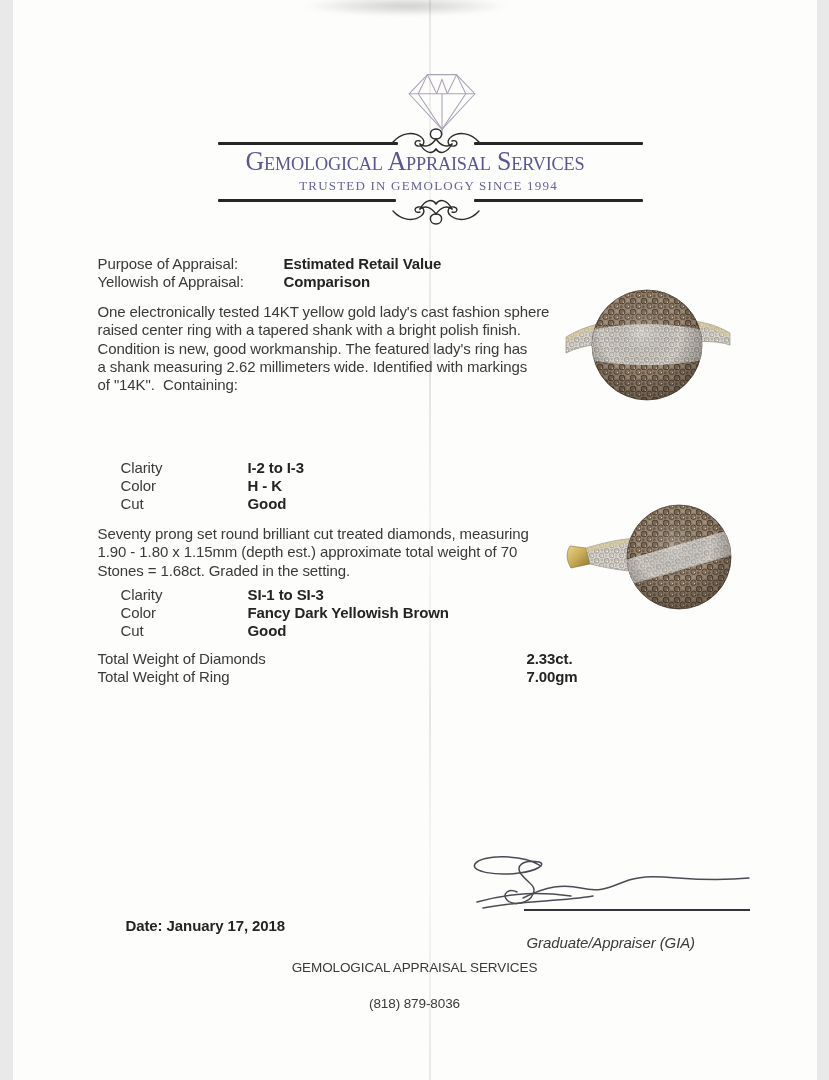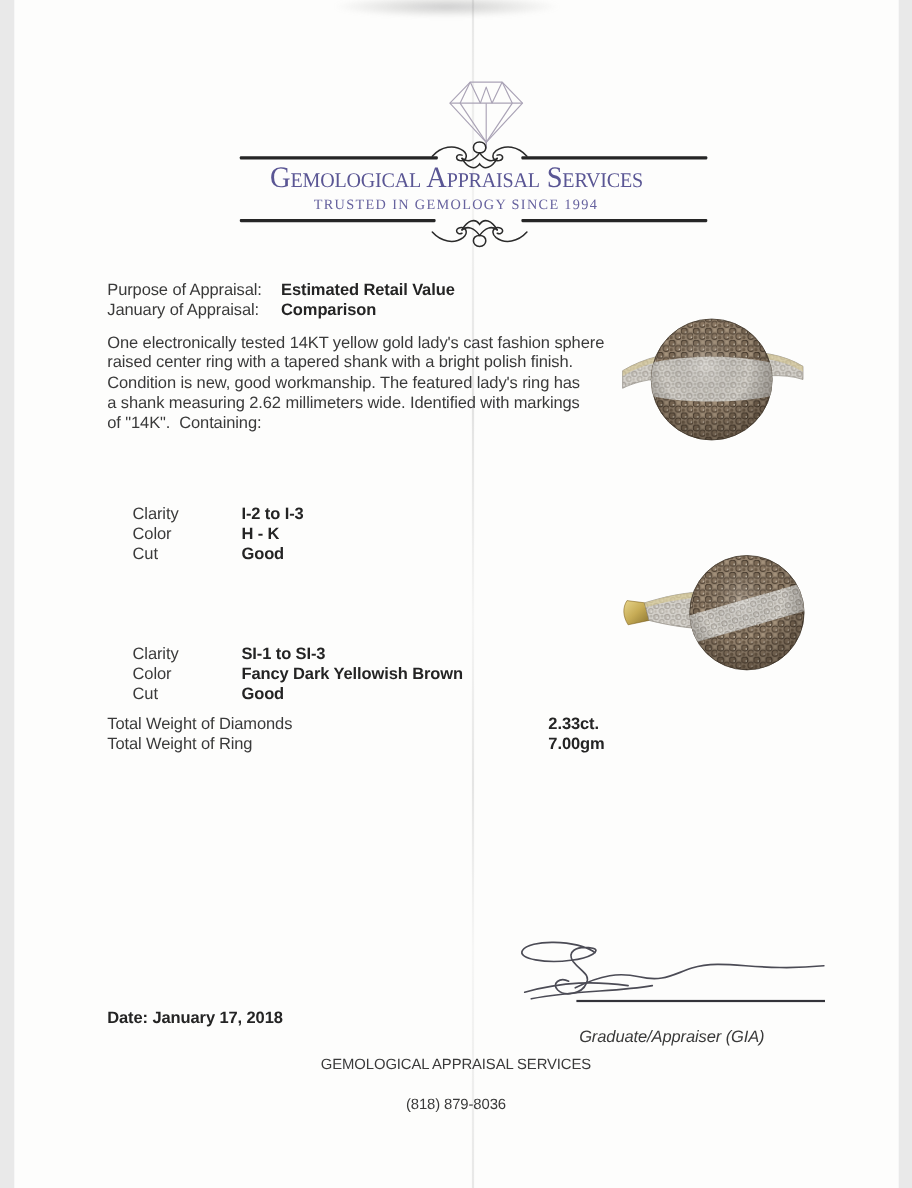--- a/index.html
+++ b/index.html
@@ -36,25 +36,26 @@
     position:absolute;left:0;top:146px;width:100%;text-align:center;
     font-family:"Liberation Serif",serif;font-variant:small-caps;
     font-size:27px;letter-spacing:-.2px;color:var(--header-purple,#5a5694);
     transform:scaleX(.96);white-space:nowrap;
   }
   .brand-tagline{
     position:absolute;left:0;top:178px;width:100%;text-align:center;
     font-family:"Liberation Serif",serif;
     font-size:13px;letter-spacing:1.2px;color:var(--header-purple-light,#66629e);
     white-space:nowrap;
+    padding-left:14px;
   }
   
   .txt{position:absolute;font-size:15px;line-height:18.3px;letter-spacing:-.1px;}
   .pre{white-space:pre-wrap;}
-  .b{font-weight:bold;color:#242424;}
+  .b{font-weight:bold;color:#242424;margin-left:28px;}
   .it{font-style:italic;}
   .field-label{left:85px;}
   .field-value{left:243px;}
   .spec-label{left:108px;}
   .spec-value{left:207px;}
   
   .sig-svg{position:absolute;left:450px;top:852px;width:290px;height:60px;}
   .sig-line{position:absolute;left:511px;top:909px;width:226px;height:2px;background:#33333a;}
   .footer-line{position:absolute;left:0;width:100%;text-align:center;font-size:13.5px;letter-spacing:-.1px;}
   
@@ -107,36 +108,39 @@
       <path d="M46,14 C41,21 35,23 30,19"></path>
       <path d="M46,14 C51,21 57,23 62,19"></path>
       <path d="M3,17 C11,8 23,6 31,12 C36,16 34,22 28,21 C23,20 25,14 30,16"></path>
       <path d="M89,17 C81,8 69,6 61,12 C56,16 58,22 64,21 C69,20 67,14 62,16"></path>
       <path d="M30,19 C35,28 42,30 46,24 C50,30 57,28 62,19"></path>
     </g>
   </svg>
 
   <div class="txt field-label" style="top:255px">Purpose of Appraisal:</div>
   <div class="txt field-value b" style="top:255px">Estimated Retail Value</div>
-  <div class="txt field-label" style="top:273px">January of Appraisal:</div>
+  <div class="txt field-label" style="top:273px">Yellowish of Appraisal:</div>
   <div class="txt field-value b" style="top:273px">Comparison</div>
 
   <div class="txt pre" style="left:85px;top:303px">One electronically tested 14KT yellow gold lady's cast fashion sphere
 raised center ring with a tapered shank with a bright polish finish.
 Condition is new, good workmanship. The featured lady's ring has
 a shank measuring 2.62 millimeters wide. Identified with markings
 of "14K".  Containing:</div>
 
   <div class="txt spec-label" style="top:459px">Clarity</div>
   <div class="txt spec-value b" style="top:459px">I-2 to I-3</div>
   <div class="txt spec-label" style="top:477px">Color</div>
   <div class="txt spec-value b" style="top:477px">H - K</div>
   <div class="txt spec-label" style="top:495px">Cut</div>
   <div class="txt spec-value b" style="top:495px">Good</div>
 
+  <div class="txt pre" style="left:85px;top:525px">Seventy prong set round brilliant cut treated diamonds, measuring
+1.90 - 1.80 x 1.15mm (depth est.) approximate total weight of 70
+Stones = 1.68ct. Graded in the setting.</div>
   <div class="txt spec-label" style="top:586px">Clarity</div>
   <div class="txt spec-value b" style="top:586px">SI-1 to SI-3</div>
   <div class="txt spec-label" style="top:604px">Color</div>
   <div class="txt spec-value b" style="top:604px">Fancy Dark Yellowish Brown</div>
   <div class="txt spec-label" style="top:622px">Cut</div>
   <div class="txt spec-value b" style="top:622px">Good</div>
 
   <div class="txt" style="left:85px;top:650px">Total Weight of Diamonds</div>
   <div class="txt b" style="left:486px;top:650px">2.33ct.</div>
   <div class="txt" style="left:85px;top:668px">Total Weight of Ring</div>

